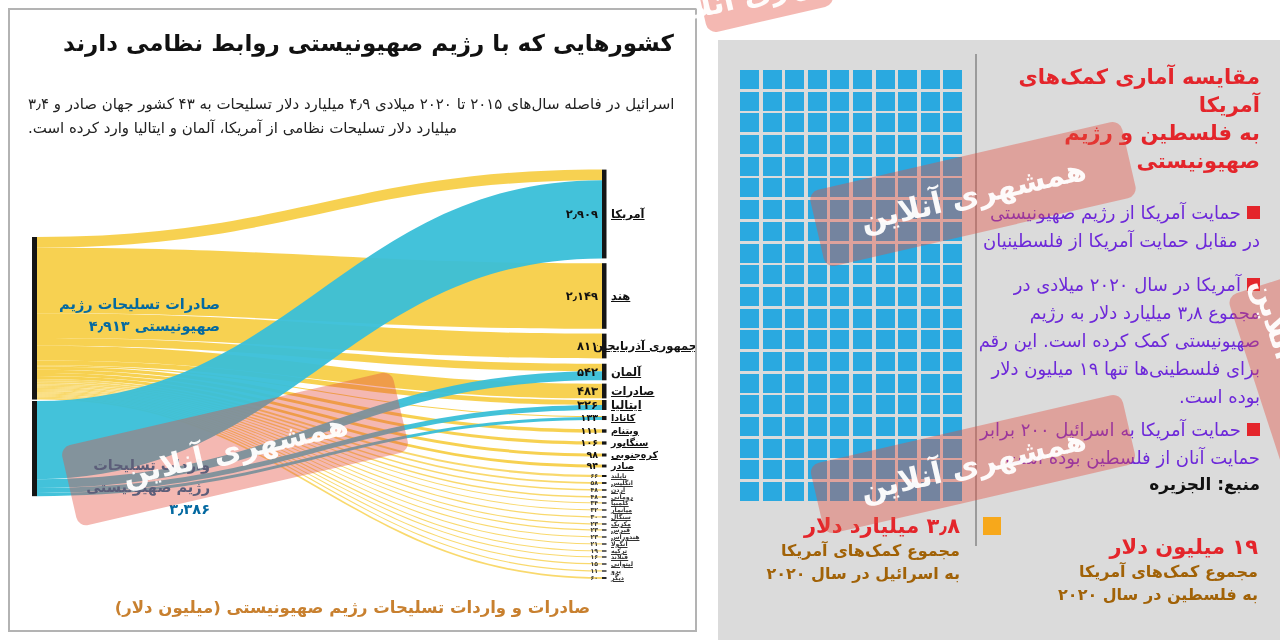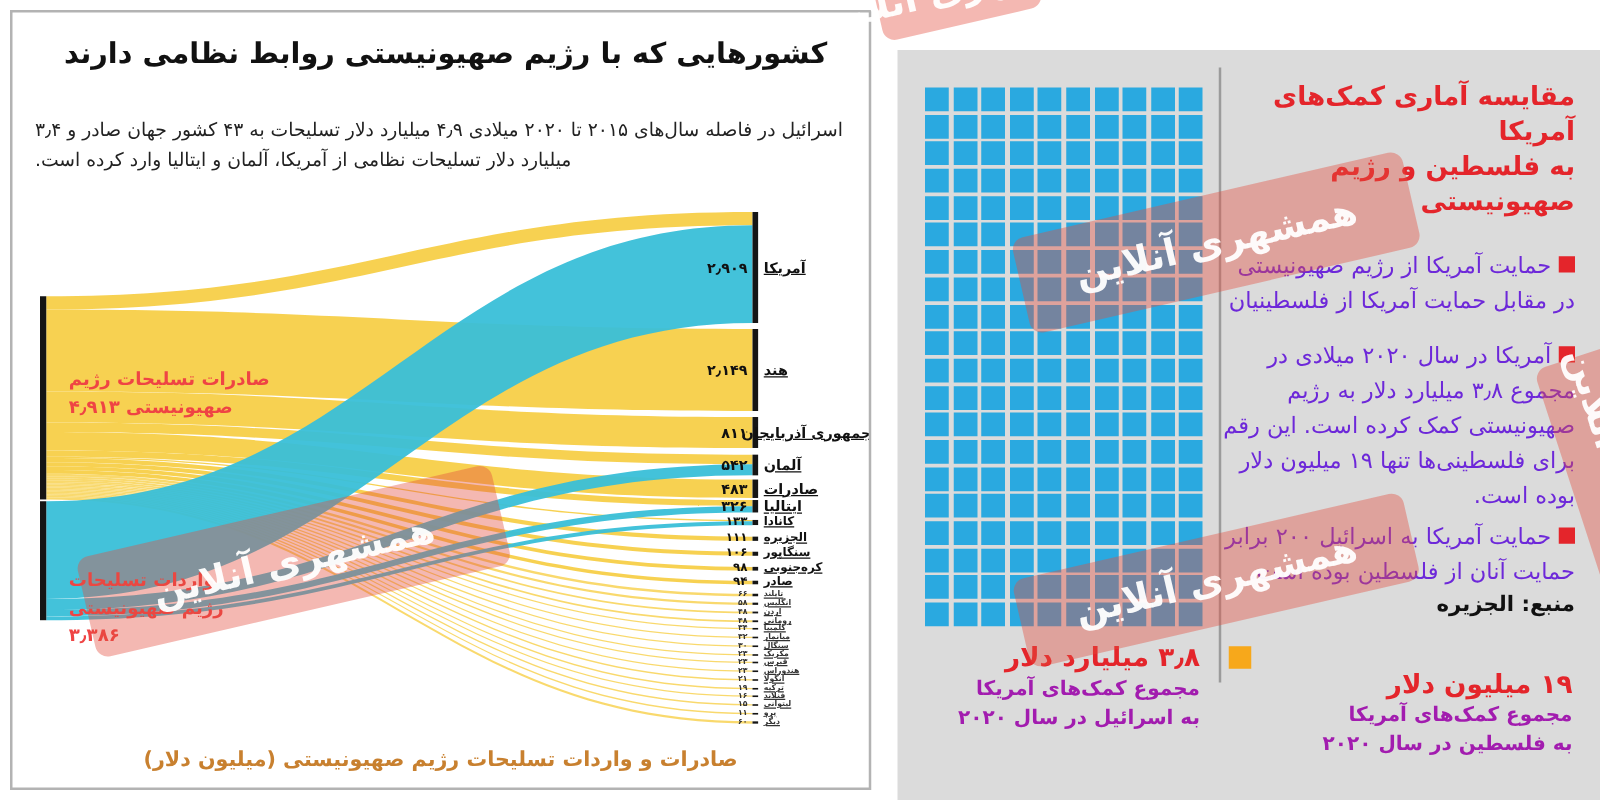--- a/index.html
+++ b/index.html
@@ -2,29 +2,29 @@
 <html lang="fa" dir="rtl"><head>
 <meta charset="utf-8">
 <style>
   * { margin:0; padding:0; box-sizing:border-box; }
   html,body { width:1280px; height:640px; background:#ffffff; overflow:hidden;
               font-family:"DejaVu Sans", sans-serif; }
 
   
   .left-card { position:absolute; left:8px; top:8px; width:689px; height:624px;
                background:#ffffff; border:2px solid #b3b3b3; overflow:hidden; direction:rtl; }
-  .lc-title { position:absolute; top:20px; left:4px; width:100%; text-align:center;
+  .lc-title { position:absolute; top:20px; left:16px; width:100%; text-align:center;
               font-size:23px; font-weight:bold; color:#111; }
   .lc-intro { position:absolute; top:82px; left:18px; width:653px; text-align:left;
               font-size:15px; line-height:24px; color:#222; }
   .lc-caption { position:absolute; top:588px; left:0; width:100%; text-align:center;
                 font-size:16.5px; font-weight:bold; color:#c8802f; }
   #sankey-svg { position:absolute; left:0; top:0; width:689px; height:624px; }
-  .node-label { position:absolute; direction:rtl; text-align:left; font-weight:bold;
-                color:#ef4444; font-size:14.5px; line-height:22px; }
+  .node-label { position:absolute; direction:rtl; text-align:right; font-weight:bold;
+                color:#0369a1; font-size:14.5px; line-height:22px; }
   .export-label { left:45px; top:283px; width:165px; }
   .import-label { left:45px; top:400px; width:155px;margin-top:44px; }
   .c-name { position:absolute; left:601px; width:86px; direction:rtl; text-align:left;
             font-weight:bold; color:#111; white-space:nowrap;text-decoration:underline; }
   .c-val  { position:absolute; left:528px; width:60px; direction:ltr; text-align:right;
             font-weight:bold; color:#111; }
   .sz-lg { font-size:11.5px; }  .sz-md { font-size:9.5px; }  .sz-sm { font-size:6.2px; color:#333; }
 
   
   .right-card { position:absolute; left:718px; top:40px; width:562px; height:617px;
@@ -37,21 +37,21 @@
 
   .text-col { position:absolute; top:23px; left:258px; right:20px; direction:rtl; text-align:right; }
   .rc-heading { font-size:21px; font-weight:bold; color:#e4252b; line-height:28px; }
   .bullet { font-size:18px; line-height:28px; color:#6d28d9; }
   .bullet .bsq { display:inline-block; width:13px; height:13px; background:#e4252b;
                  margin-left:6px; vertical-align:baseline; }
   .b1 { margin-top:24px; } .b2 { margin-top:16px; } .b3 { margin-top:5px; }
   .rc-source { margin-top:2px; font-size:17px; font-weight:bold; color:#111; }
 
   .cap-value { font-size:21px; font-weight:bold; color:#e4252b; line-height:26px; }
-  .cap-line  { font-size:16px; font-weight:bold; color:#a21caf; line-height:23px; }
+  .cap-line  { font-size:16px; font-weight:bold; color:#a16207; line-height:23px; }
   .israel-caption { position:absolute; top:473px; right:320px; text-align:right; direction:rtl; }
   .pal-caption    { position:absolute; top:494px; right:22px;  text-align:right; direction:rtl; }
   .orange-sq { position:absolute; left:265px; top:477px; width:18px; height:18px; background:#f7a81b; }
 
   
   .stamp { position:absolute; display:flex; align-items:center; justify-content:center;
            background:rgba(228,78,62,0.40); border-radius:10px; pointer-events:none; z-index:30; }
   .stamp span { color:rgba(255,255,255,0.95); font-weight:bold; font-size:30px; white-space:nowrap; }
   .stamp-a { left:55px;  top:398px; width:340px; height:82px; transform:rotate(-13deg); }
   .stamp-b { left:95px;  top:115px; width:320px; height:78px; transform:rotate(-13deg); }
@@ -146,21 +146,21 @@
       <div class="c-name sz-lg" style="top:328.525px">جمهوری آذربایجان</div>
       <div class="c-val sz-lg" style="top:328.525px">۸۱۱</div>
       <div class="c-name sz-lg" style="top:354.525px">آلمان</div>
       <div class="c-val sz-lg" style="top:354.525px">۵۴۲</div>
       <div class="c-name sz-lg" style="top:373.525px">صادرات</div>
       <div class="c-val sz-lg" style="top:373.525px">۴۸۳</div>
       <div class="c-name sz-lg" style="top:387.525px">ایتالیا</div>
       <div class="c-val sz-lg" style="top:387.525px">۳۲۶</div>
       <div class="c-name sz-md" style="top:401.825px">کانادا</div>
       <div class="c-val sz-md" style="top:401.825px">۱۳۳</div>
-      <div class="c-name sz-md" style="top:414.825px">الجزیره</div>
+      <div class="c-name sz-md" style="top:414.825px">ویتنام</div>
       <div class="c-val sz-md" style="top:414.825px">۱۱۱</div>
       <div class="c-name sz-md" style="top:426.825px">سنگاپور</div>
       <div class="c-val sz-md" style="top:426.825px">۱۰۶</div>
       <div class="c-name sz-md" style="top:438.825px">کره‌جنوبی</div>
       <div class="c-val sz-md" style="top:438.825px">۹۸</div>
       <div class="c-name sz-md" style="top:449.825px">صادر</div>
       <div class="c-val sz-md" style="top:449.825px">۹۴</div>
       <div class="c-name sz-sm" style="top:461.97px">تایلند</div>
       <div class="c-val sz-sm" style="top:461.97px">۶۶</div>
       <div class="c-name sz-sm" style="top:468.97px">انگلیس</div>

